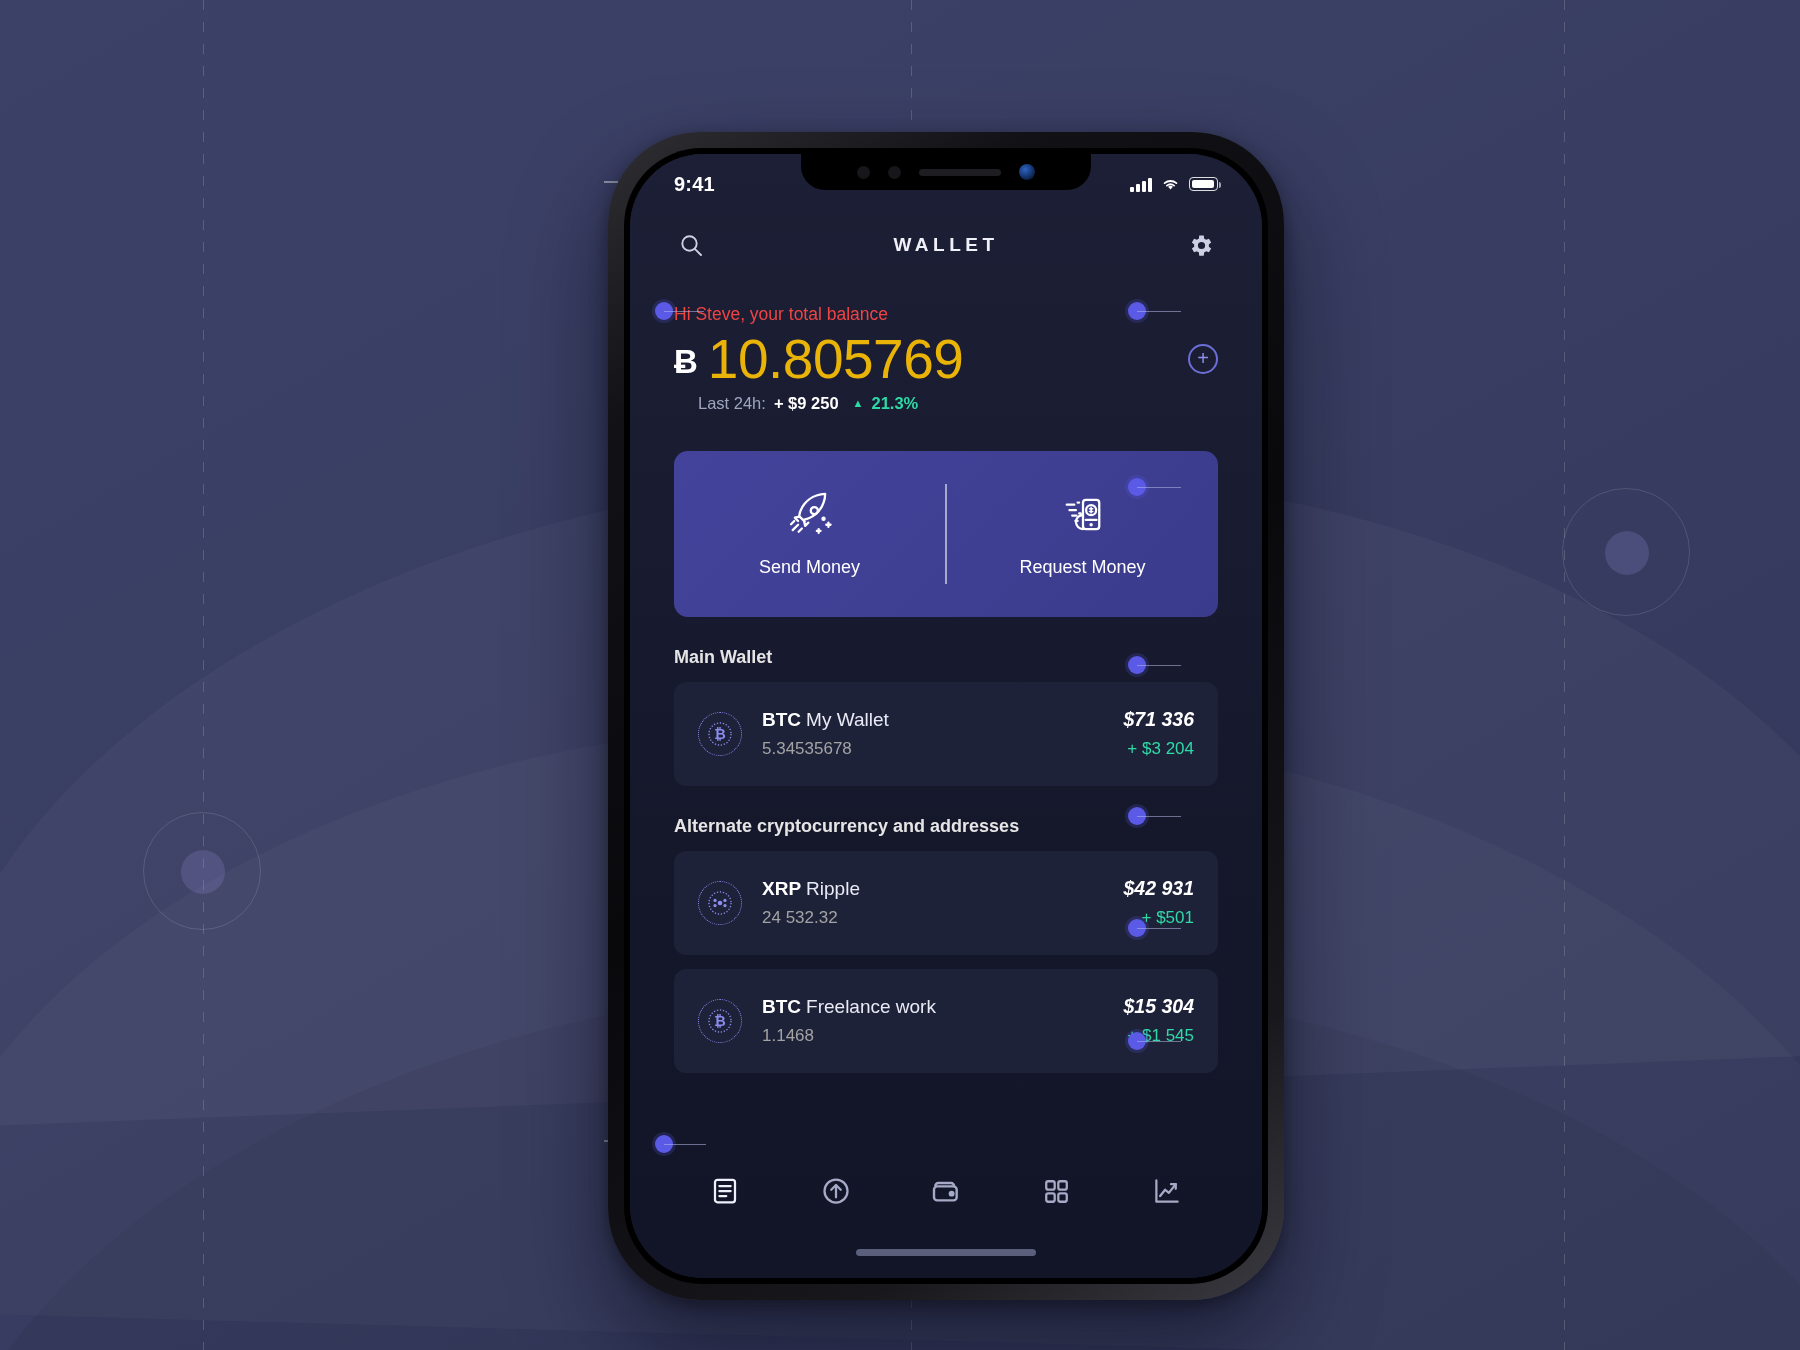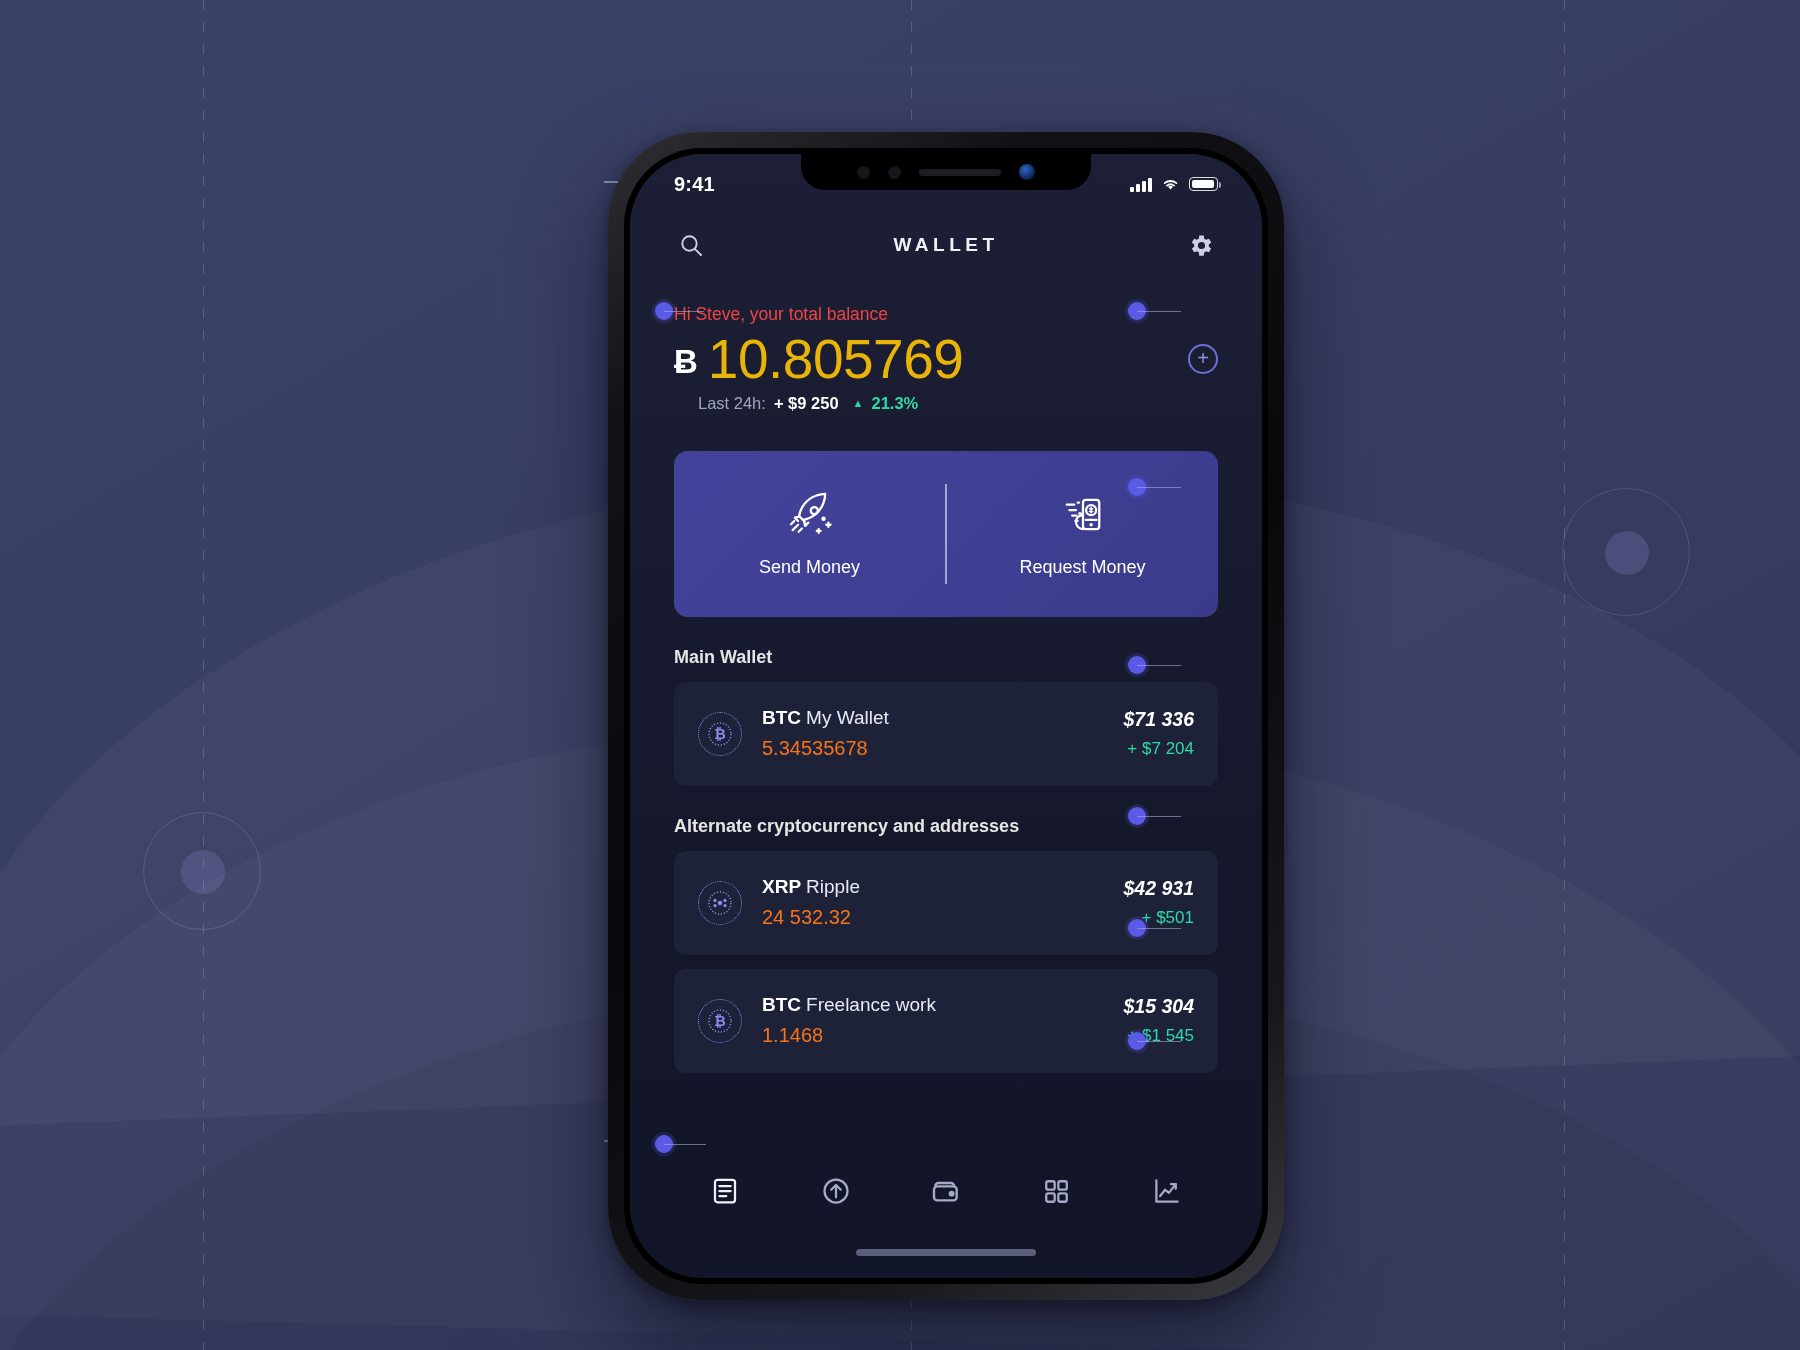--- a/index.html
+++ b/index.html
@@ -127,21 +127,21 @@
   .sec-title { padding: 30px 44px 0; color:#e5e5e5; font-size: 18px; font-weight: bold; }
 
   .wallet-row { margin: 14px 44px 0; height: 104px; border-radius: 12px;
     background: #1e2239; display:flex; align-items:center; padding: 0 24px; }
   .coin-badge { width: 44px; height: 44px; border-radius: 50%;
     border: 1.6px dotted #8b8ef0; display:flex; align-items:center; justify-content:center;
     color:#8b8ef0; flex: 0 0 auto; }
   .w-info { margin-left: 20px; }
   .w-top { font-size: 19px; color:#e9eaf5; }
   .w-top b { font-weight: 700; color:#fff; margin-right: 5px; }
-  .w-sub { font-size: 20px; color:#f97316; margin-top: 8px; }
+  .w-sub { font-size: 17px; color:#a3a3a3; margin-top: 8px; }
   .w-right { margin-left:auto; text-align: right; }
   .w-amt { font-size: 19.5px; font-weight: 700; color:#fff;font-style:italic; }
   .w-delta { font-size: 17px; margin-top: 8px; }
   .up { color:#2fd9a6; }
   .down { color:#f0436f; }
 
   
   .tabbar { position: absolute; left:0; right:0; bottom: 52px; height: 70px;
     display:flex; align-items:center; justify-content: space-around; padding: 0 40px; z-index:5; }
   .tab { width: 46px; height: 46px; display:flex; align-items:center; justify-content:center;
@@ -303,21 +303,21 @@
           </svg>
         </span>
         <span class="w-info">
           <span class="w-top">
             <b>BTC</b><span>My Wallet</span>
           </span>
           <div class="w-sub">5.34535678</div>
         </span>
         <span class="w-right">
           <div class="w-amt">$71 336</div>
-          <div class="w-delta up">+ $7 204</div>
+          <div class="w-delta up">+ $3 204</div>
         </span>
       </div>
 
       <div class="sec-title">Alternate cryptocurrency and addresses</div>
 
       <div class="wallet-row">
         <span class="coin-badge">
           <svg width="26" height="26" viewBox="0 0 24 24">
             <circle cx="12" cy="12" r="10.2" fill="none" stroke="currentColor" stroke-width="1.2" stroke-dasharray="1.2 1.6"></circle>
             <circle cx="12" cy="12" r="2.1" fill="currentColor"></circle>

